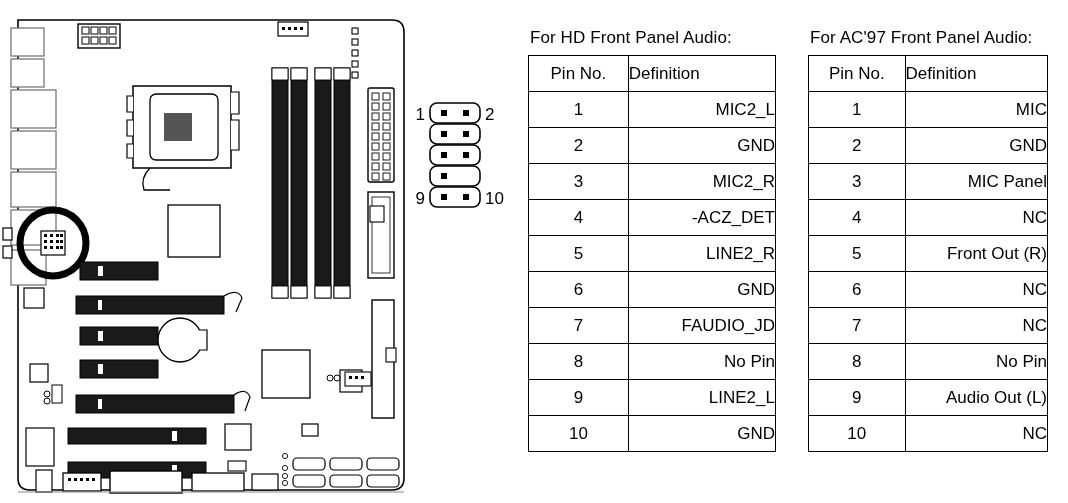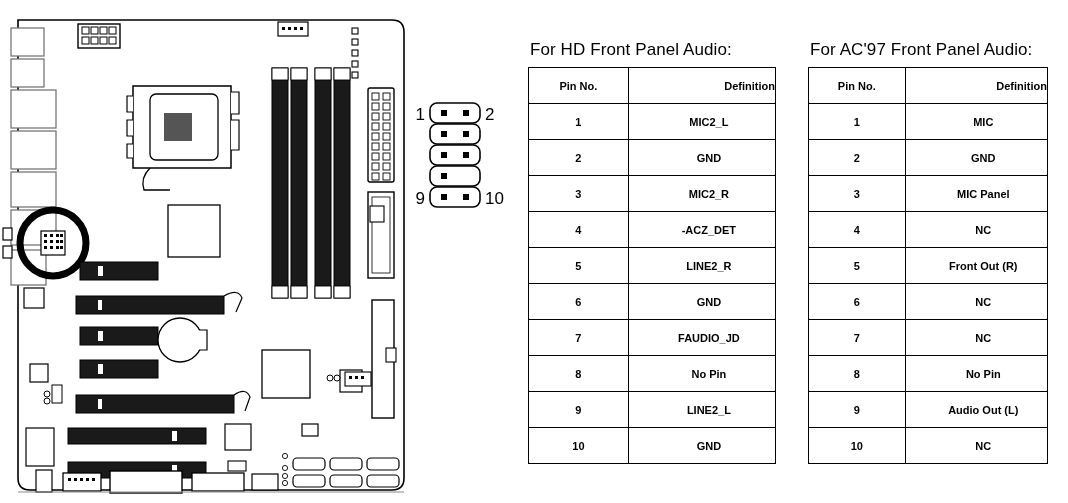--- a/index.html
+++ b/index.html
@@ -31,21 +31,20 @@
     left: 405px;
     top: 95px;
     width: 110px;
     height: 130px;
   }
 
   
   .pin-table-block {
     position: absolute;
     top: 28px;
-    margin-top: 12px;
   }
   #hd-block { left: 528px; width: 248px; }
   #ac97-block { left: 808px; width: 240px; }
 
   .table-caption {
     font-size: 17px;
     line-height: 20px;
     margin: 0 0 7px 2px;
     white-space: nowrap;
     letter-spacing: 0.1px;
@@ -53,34 +52,34 @@
 
   table.pin-table {
     border-collapse: collapse;
     width: 100%;
     table-layout: fixed;
   }
   table.pin-table th,
   table.pin-table td {
     border: 1px solid #000000;
     height: 35px;
-    font-size: 11px;
-    font-weight: bold;
+    font-size: 17px;
+    font-weight: normal;
     padding: 0;
   }
   table.pin-table th.col-pin,
   table.pin-table td.col-pin {
     width: 40%;
     text-align: center;
   }
   table.pin-table th.col-def {
+    text-align: left;
+  }
+  table.pin-table td.col-def {
     text-align: right;
-  }
-  table.pin-table td.col-def {
-    text-align: center;
     padding-left: 14px;
   }
 </style>
 </head>
 <body>
 
 <svg id="board-figure" viewBox="0 0 420 503" xmlns="http://www.w3.org/2000/svg">
 
   <path d="M18 20 H392 Q404 20 404 32 V478 Q404 490 392 490 H30 Q18 490 18 478 Z" fill="#ffffff" stroke="#000000" stroke-width="1.6"></path>
 

